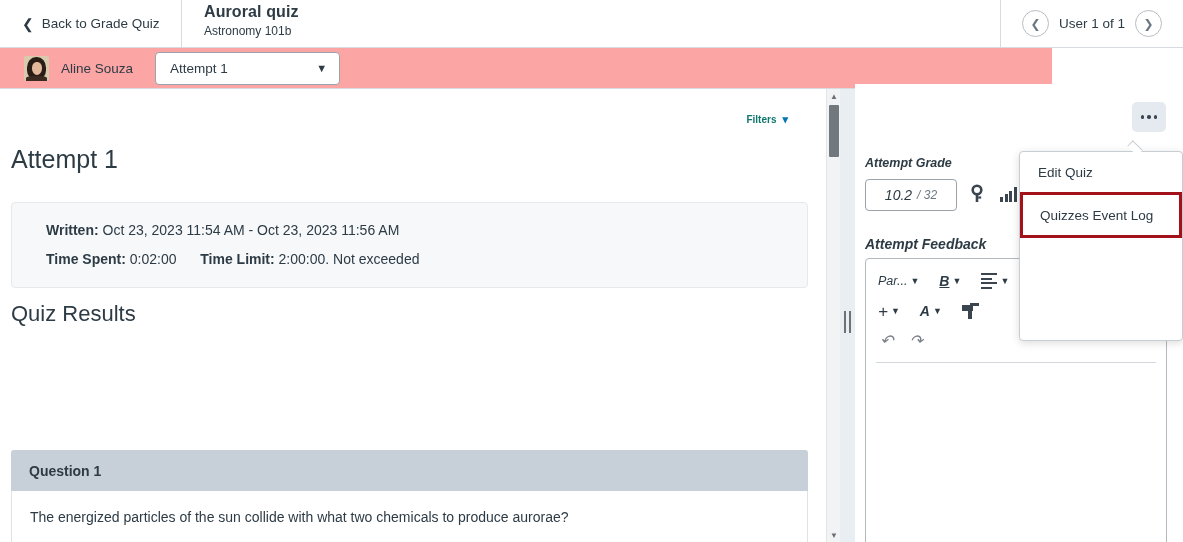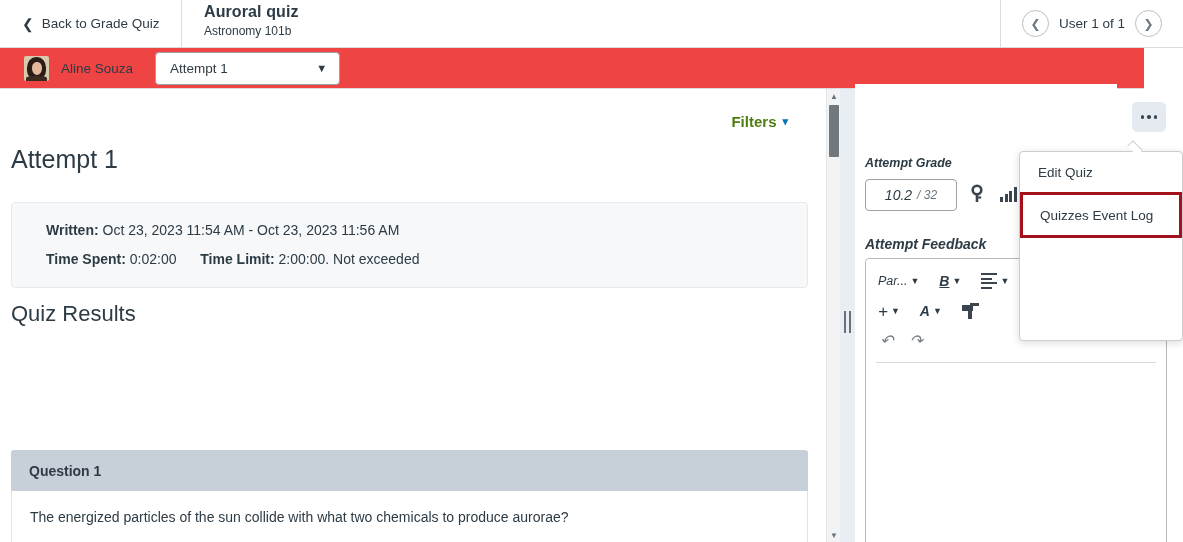--- a/index.html
+++ b/index.html
@@ -37,22 +37,22 @@
   .circ-btn {
     width: 27px; height: 27px; border-radius: 50%;
     border: 1px solid #b9bdc2; background: #fff;
     display: flex; align-items: center; justify-content: center;
     font-size: 12px; color: #6b7780; line-height: 1;
   }
   .user-count { font-size: 13.5px; color: #2d3b45; white-space: nowrap; }
 
   
   .studentbar {
-    position: absolute; left: 0; top: 48px; width: 1144px; height: 41px;
-    border-bottom: 1px solid #d7dade; background: #ef4444;
+    position: absolute; left: 0; top: 48px; width: 1052px; height: 41px;
+    border-bottom: 1px solid #d7dade; background: #fca5a5;
     display: flex; align-items: center; padding-left: 24px; gap: 12px;
   }
   .avatar {
     width: 25px; height: 25px; border-radius: 2px; overflow: hidden;
     background: #d9c9ad; position: relative; flex: none;
   }
   .avatar .hair {
     position: absolute; left: 3px; top: 1px; width: 19px; height: 22px;
     background: #2a1d16; border-radius: 48% 48% 40% 40%;
   }
@@ -75,21 +75,21 @@
 
   
   .left-pane {
     position: absolute; left: 0; top: 89px; width: 826px; height: 453px;
     background: #fff; overflow: hidden;
   }
   .filters-row {
     position: absolute; right: 38px; top: 24px;
     display: flex; align-items: center; gap: 6px;
   }
-  .filters-link { font-size: 15px; color: #4d7c0f; font-weight: bold; }
+  .filters-link { font-size: 10px; color: #0f766e; font-weight: bold; }
   .filters-chev { font-size: 11px; color: #0374b5; font-weight: bold; }
 
   .attempt-h1 {
     position: absolute; left: 11px; top: 56px;
     font-size: 25px; font-weight: normal; color: #2d3b45;
   }
   .info-box {
     position: absolute; left: 11px; top: 113px; width: 797px; height: 86px;
     background: #f7f8fa; border: 1px solid #e6e9ec; border-radius: 4px;
     padding: 20px 0 0 34px;

